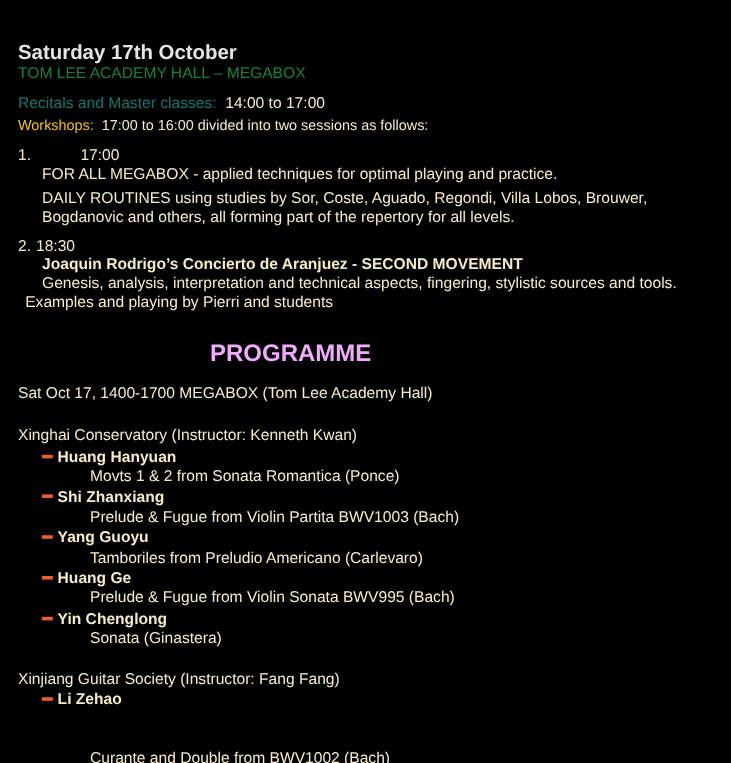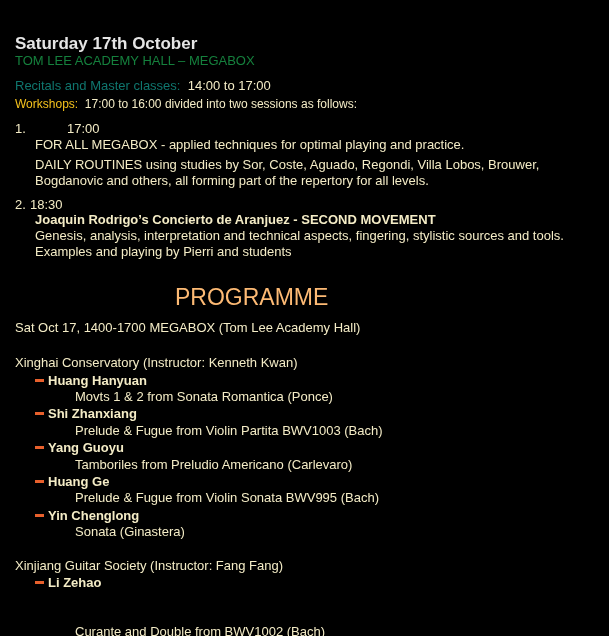--- a/index.html
+++ b/index.html
@@ -33,22 +33,22 @@
     .recitals .lbl { color: #0f766e; margin-top: 18px; }
     .workshops {
       left: 15px; top: 97px;
       font-size: 12px;
     }
     .workshops .lbl { color: #f5c21c; }
     .body13 { font-size: 13px; }
     .bold13 { font-size: 13px; font-weight: bold; }
     .prog {
       left: 175px; top: 284px;
-      font-size: 23px; font-weight: normal;
-      color: #fdba74;
+      font-size: 20px; font-weight: bold;
+      color: #f0abfc;
     }
     .dash {
       display: inline-block;
       width: 9px; height: 3px;
       background: #e8602c;
       vertical-align: middle;
       margin-right: 4px;
       position: relative; top: -1px;
     }
   </style>
@@ -69,21 +69,21 @@
 <div class="abs body13" style="left:15px; top:121px;">1.</div>
 <div class="abs body13" style="left:35px; top:121px;margin-left:32px;">17:00</div>
 <div class="abs body13" style="left:35px; top:137px;">FOR ALL MEGABOX - applied techniques for optimal playing and practice.</div>
 <div class="abs body13" style="left:35px; top:157px;">DAILY ROUTINES using studies by Sor, Coste, Aguado, Regondi, Villa Lobos, Brouwer,</div>
 <div class="abs body13" style="left:35px; top:173px;">Bogdanovic and others, all forming part of the repertory for all levels.</div>
 
 <div class="abs body13" style="left:15px; top:197px;">2.</div>
 <div class="abs body13" style="left:30px; top:197px;">18:30</div>
 <div class="abs bold13" style="left:35px; top:212px;">Joaquin Rodrigo’s Concierto de Aranjuez - SECOND MOVEMENT</div>
 <div class="abs body13" style="left:35px; top:228px;">Genesis, analysis, interpretation and technical aspects, fingering, stylistic sources and tools.</div>
-<div class="abs body13" style="left:35px; top:244px;">Examples and playing by Pierri and students</div>
+<div class="abs body13" style="left:21px; top:244px;">Examples and playing by Pierri and students</div>
 
 <div class="abs prog">PROGRAMME</div>
 <div class="abs body13" style="left:15px; top:320px;">Sat Oct 17, 1400-1700 MEGABOX (Tom Lee Academy Hall)</div>
 
 <div class="abs body13" style="left:15px; top:355px;">Xinghai Conservatory (Instructor: Kenneth Kwan)</div>
 
 <div class="abs bold13" style="left:35px; top:373px;">
   <span class="dash"></span><span>Huang Hanyuan</span>
 </div>
 <div class="abs body13" style="left:75px; top:389px;">Movts 1 &amp; 2 from Sonata Romantica (Ponce)</div>

